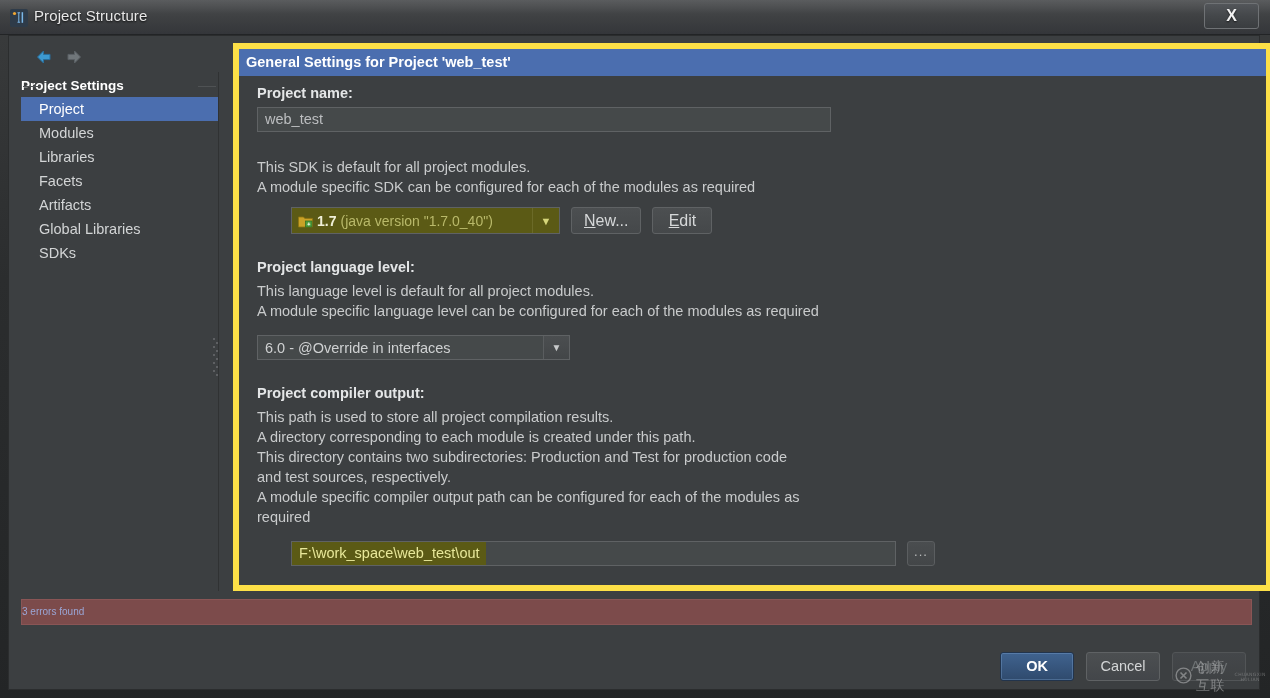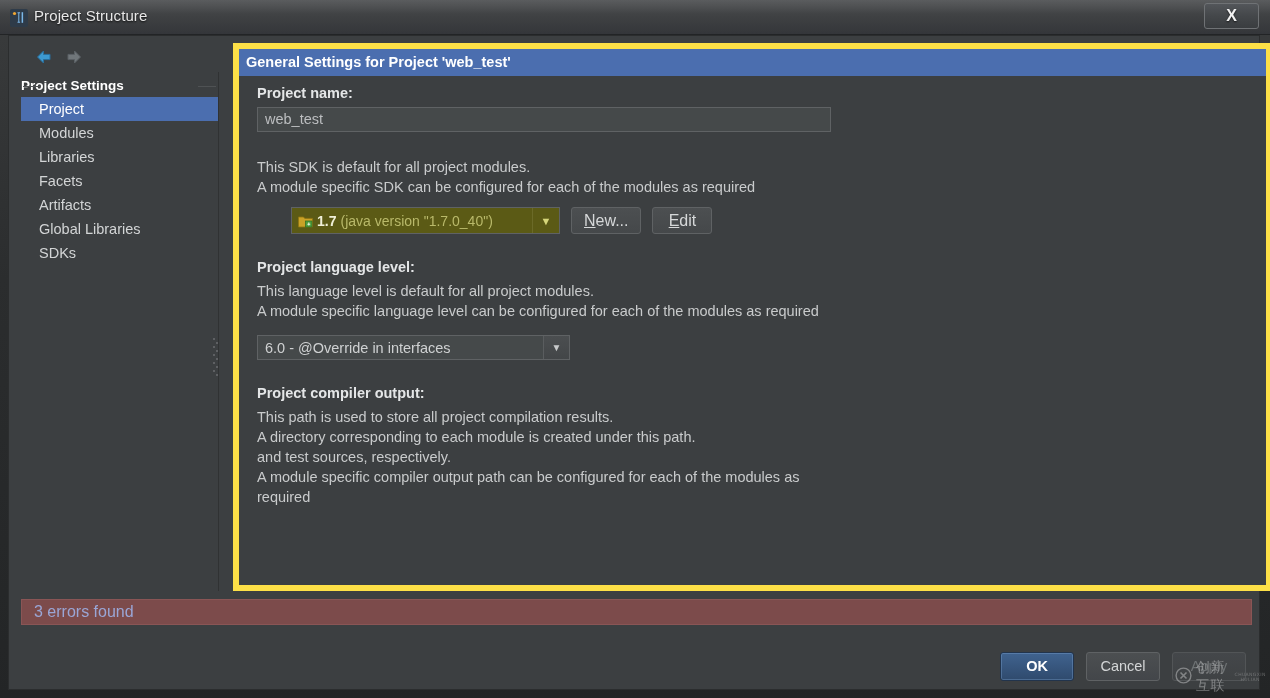--- a/index.html
+++ b/index.html
@@ -366,23 +366,22 @@
     left: 12px;
     top: 563px;
     width: 1231px;
     height: 26px;
     background: #7c4b4b;
     border: 1px solid #8a5555;
     box-sizing: border-box;
   }
   #error-text {
     color: #9aa6d6;
-    font-size: 16px;
+    font-size: 10px;
     line-height: 24px;
-    padding-left: 12px;
     white-space: nowrap;
   }
 
   
   #button-bar {
     position: absolute;
     right: 13px;
     bottom: 8px;
     height: 30px;
     display: flex;
@@ -565,26 +564,33 @@
             <div id="lang-arrow-btn">▼</div>
           </div>
         </div>
 
         <div class="sp-25"></div>
 
         <div class="section">
           <div class="field-label">Project compiler output:</div>
           <div class="desc-line">This path is used to store all project compilation results.</div>
           <div class="desc-line">A directory corresponding to each module is created under this path.</div>
+          <div class="desc-line">This directory contains two subdirectories: Production and Test for production code</div>
           <div class="desc-line">and test sources, respectively.</div>
           <div class="desc-line">A module specific compiler output path can be configured for each of the modules as</div>
           <div class="desc-line">required</div>
 
           <div class="sp-14"></div>
 
+          <div class="row">
+            <div id="out-path-wrap">
+              <span id="out-path-sel">F:\work_space\web_test\out</span>
+            </div>
+            <div id="browse-btn">...</div>
+          </div>
         </div>
 
       </div>
     </div>
 
     <div id="error-strip">
       <div id="error-text">3 errors found</div>
     </div>
 
     <div id="button-bar">

